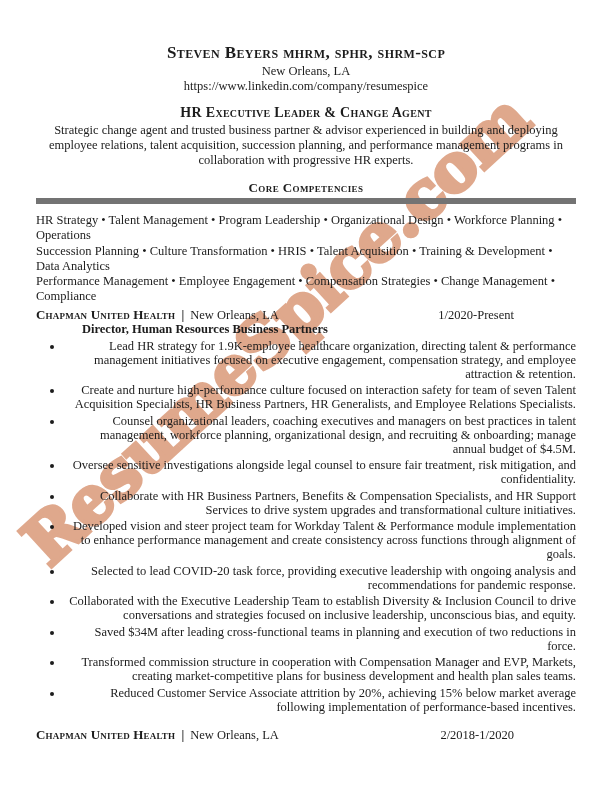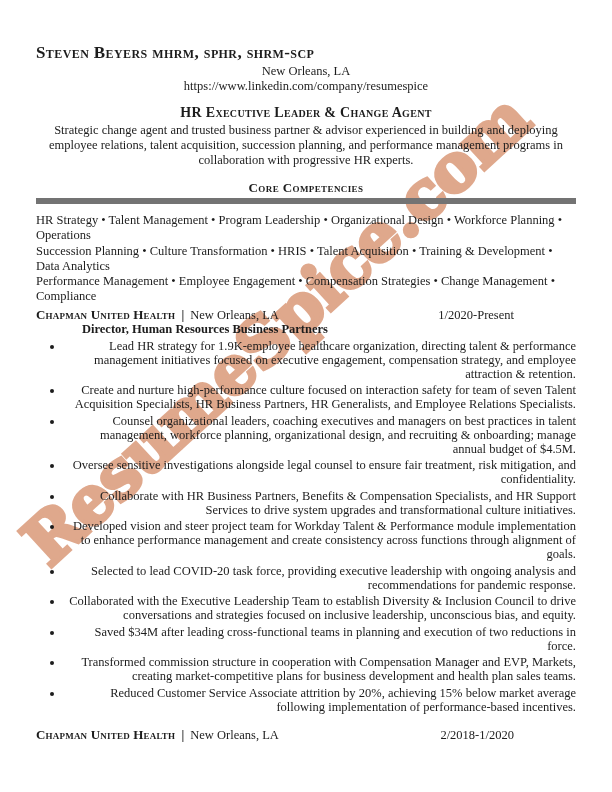--- a/index.html
+++ b/index.html
@@ -32,21 +32,21 @@
     pointer-events: none;
   }
   .content {
     position: relative;
     z-index: 1;
     padding: 44px 36px 0 36px;
     font-size: 12.5px;
     line-height: 1.1;
   }
   .name {
-    text-align: left;
+    text-align: center;
     font-weight: bold;
     font-variant: small-caps;
     font-size: 17px;
     letter-spacing: 0.4px;
     line-height: 1.1;
   }
   .contact-line {
     text-align: center;
     font-size: 12.5px;
     line-height: 1.15;

